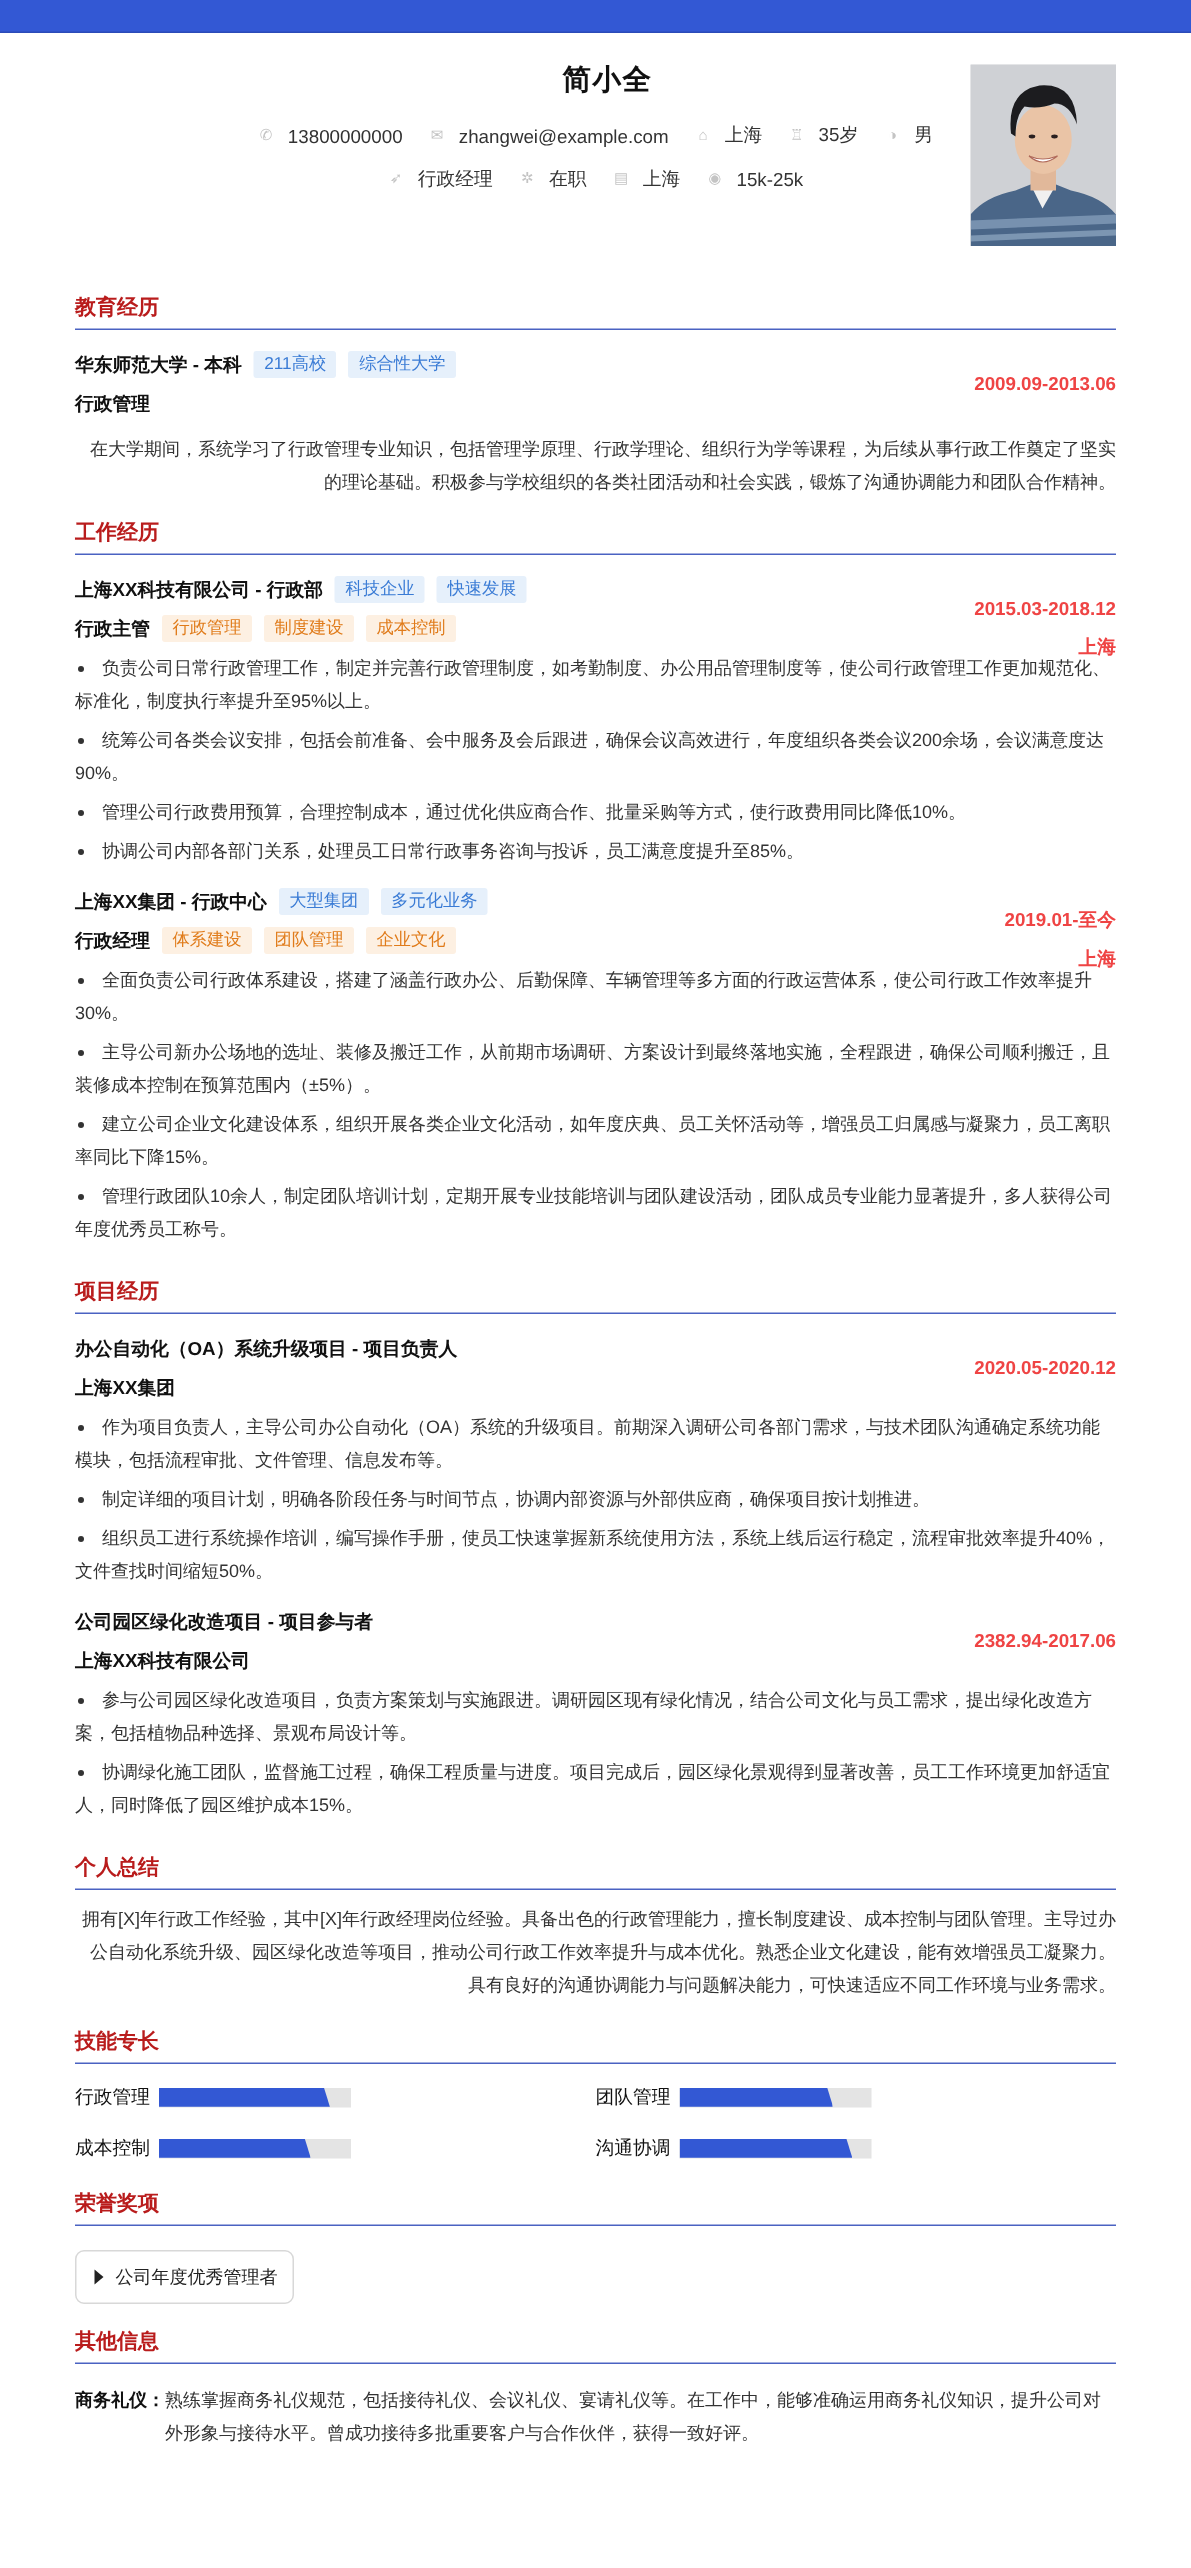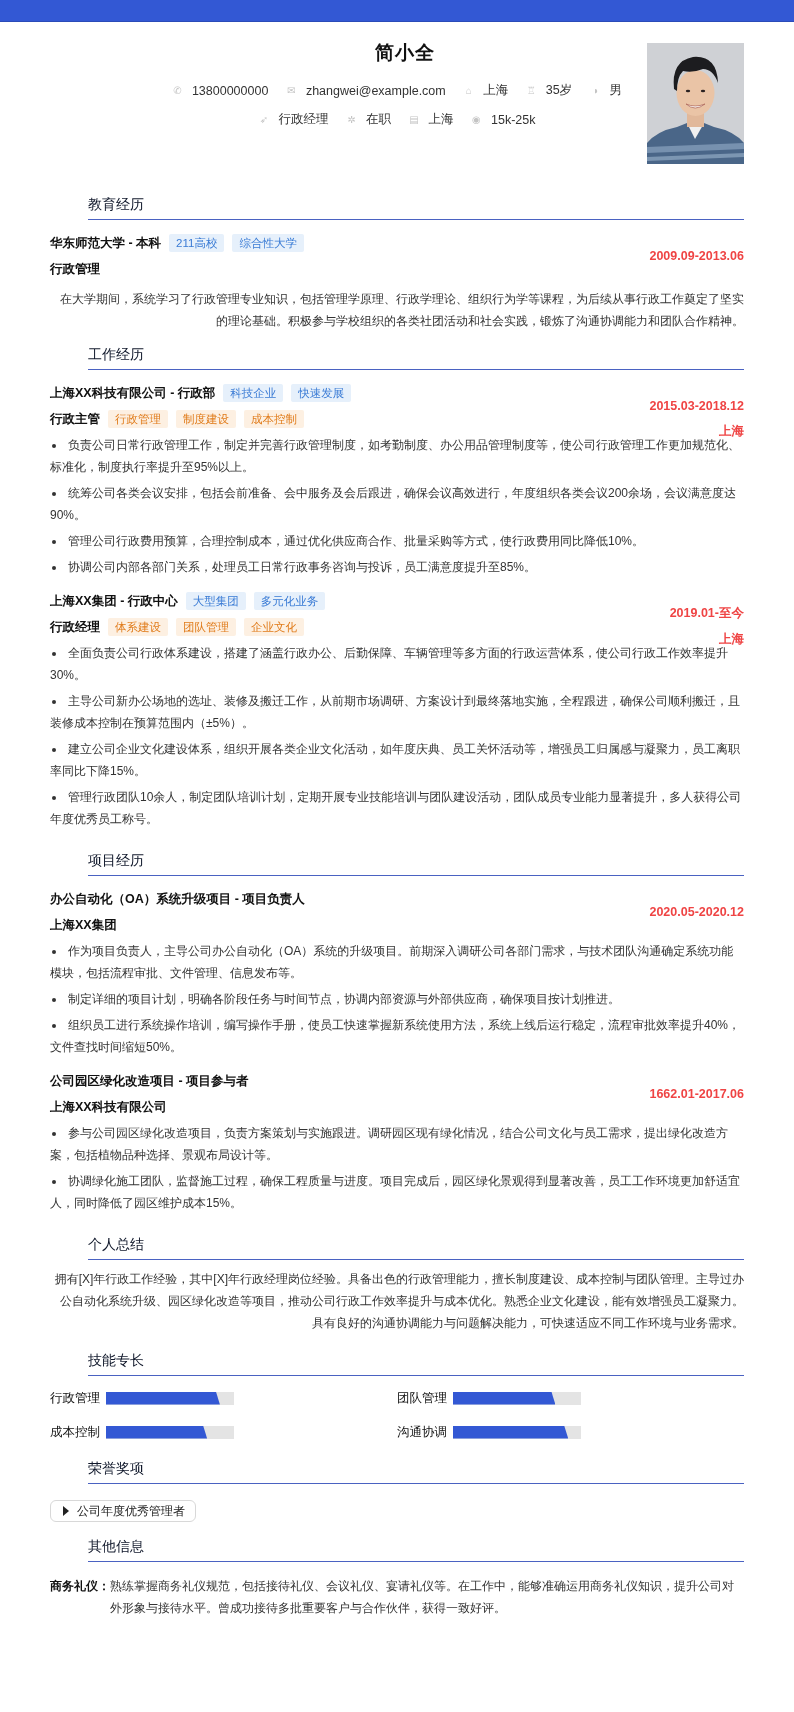--- a/index.html
+++ b/index.html
@@ -11,21 +11,21 @@
   .header { position: relative; height: 160px; }
   .name { position: absolute; left: 16px; right: 0; top: 18px; text-align: center; font-size: 19px; font-weight: bold; color: #111; letter-spacing: 1px; }
   .info-row { position: absolute; left: 0; right: 0; text-align: center; font-size: 12.5px; color: #333; white-space: nowrap; }
   .info-row.r1 { top: 60px; }
   .info-row.r2 { top: 89px; }
   .info-item { display: inline-flex; align-items: center; margin: 0 7px; }
   .info-item .ic { display: inline-block; width: 11px; height: 11px; margin-right: 9px; color: #c4c4c4; font-size: 10px; line-height: 11px; text-align: center; }
   .photo { position: absolute; right: 0; top: 21px; width: 97px; height: 121px; overflow: hidden; background: #d0d2d6; }
 
   .section { margin-top: 14px; }
-  .sec-title { font-size: 14px; color: #0f172a; font-weight: normal; padding-bottom: 5px; border-bottom: 1.5px solid #4a62c2; margin-left: 38px; }
+  .sec-title { font-size: 14px; color: #b91c1c; font-weight: bold; padding-bottom: 5px; border-bottom: 1.5px solid #4a62c2; }
 
   .entry { margin-top: 12px; }
   .row { display: flex; justify-content: space-between; align-items: center; height: 22px; text-align: center; }
   .row .left { display: flex; align-items: center; }
   .title-b { font-size: 12.5px; font-weight: bold; color: #111; }
   .date { font-size: 12.5px; font-weight: bold; color: #ef4444; margin-top: 25px; }
   .tag { display: inline-block; font-size: 11.5px; padding: 1px 7px; margin-left: 8px; border-radius: 2px; line-height: 16px; }
   .tag.blue { background: #e6f0fb; color: #3a7bd5; }
   .tag.orange { background: #fdf0e2; color: #e07b1a; }
   .sub-row { margin-top: 4px; }
@@ -35,21 +35,21 @@
   ul.bullets li .dot { display: inline-block; width: 18px; }
   ul.bullets li .dot::before { content: ""; display: inline-block; width: 4px; height: 4px; border-radius: 50%; background: #333; vertical-align: middle; margin-left: 2px; }
 
   .skills { display: grid; grid-template-columns: 1fr 1fr; row-gap: 14px; margin-top: 12px; }
   .skill { display: flex; align-items: center; height: 20px; }
   .skill-label { font-size: 12.5px; color: #111; width: 56px; }
   .bar { position: relative; width: 128px; height: 13px; background: #e4e4e4; }
   .bar-fill { position: absolute; left: 0; top: 0; height: 100%; background: #3358d4; clip-path: polygon(0 0, 100% 0, calc(100% + 0px) 100%, 0 100%); }
   .bar-fill::after { content: ""; }
 
-  .award { display: inline-flex; align-items: center; margin-top: 16px; border: 1px solid #d8d8d8; border-radius: 6px; padding: 0 10px 0 12px; height: 22px; font-size: 12px; color: #222; }
+  .award { display: inline-flex; align-items: center; margin-top: 16px; border: 1px solid #d8d8d8; border-radius: 6px; padding: 0 10px 0 12px; height: 36px; font-size: 12px; color: #222; }
   .award .tri { display: inline-block; width: 0; height: 0; border-top: 5px solid transparent; border-bottom: 5px solid transparent; border-left: 6px solid #222; margin-right: 8px; }
 
   .other { display: flex; margin-top: 14px; font-size: 12px; line-height: 22px; color: #333; font-family: Liberation Mono, monospace; }
   .other .k { font-weight: bold; color: #111; white-space: nowrap; }
   .other .v { flex: 1; }
 </style>
 </head>
 <body>
 
 <div class="topbar"></div>
@@ -206,21 +206,21 @@
       <ul class="bullets">
         <li><span class="dot"></span><span>作为项目负责人，主导公司办公自动化（OA）系统的升级项目。前期深入调研公司各部门需求，与技术团队沟通确定系统功能模块，包括流程审批、文件管理、信息发布等。</span></li>
         <li><span class="dot"></span><span>制定详细的项目计划，明确各阶段任务与时间节点，协调内部资源与外部供应商，确保项目按计划推进。</span></li>
         <li><span class="dot"></span><span>组织员工进行系统操作培训，编写操作手册，使员工快速掌握新系统使用方法，系统上线后运行稳定，流程审批效率提升40%，文件查找时间缩短50%。</span></li>
       </ul>
     </div>
 
     <div class="entry">
       <div class="row">
         <span class="title-b">公司园区绿化改造项目 - 项目参与者</span>
-        <span class="date">1662.01-2017.06</span>
+        <span class="date">2382.94-2017.06</span>
       </div>
       <div class="row sub-row">
         <span class="title-b">上海XX科技有限公司</span>
       </div>
       <ul class="bullets">
         <li><span class="dot"></span><span>参与公司园区绿化改造项目，负责方案策划与实施跟进。调研园区现有绿化情况，结合公司文化与员工需求，提出绿化改造方案，包括植物品种选择、景观布局设计等。</span></li>
         <li><span class="dot"></span><span>协调绿化施工团队，监督施工过程，确保工程质量与进度。项目完成后，园区绿化景观得到显著改善，员工工作环境更加舒适宜人，同时降低了园区维护成本15%。</span></li>
       </ul>
     </div>
   </div>

